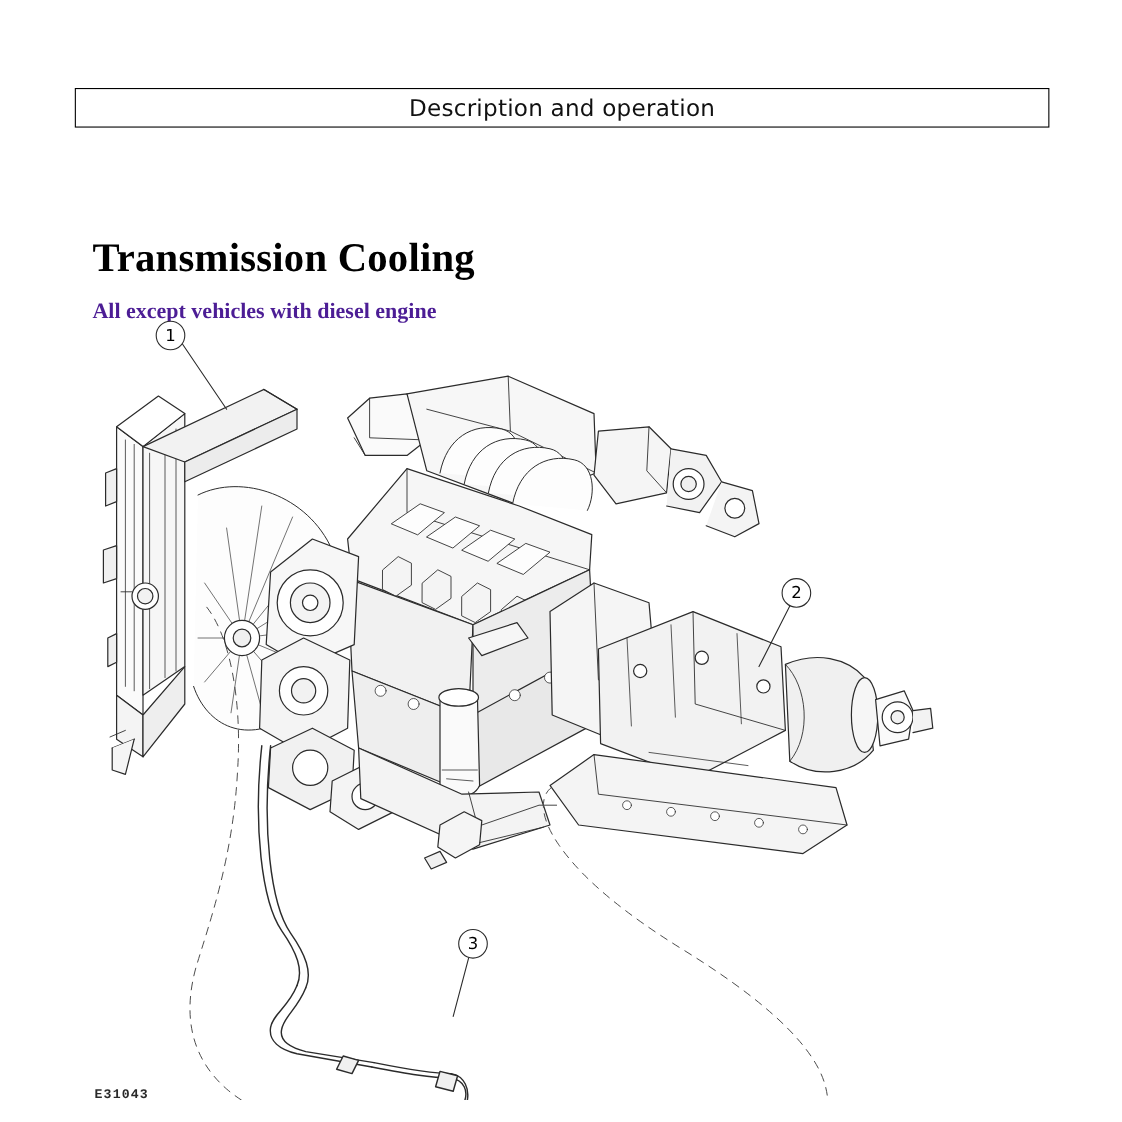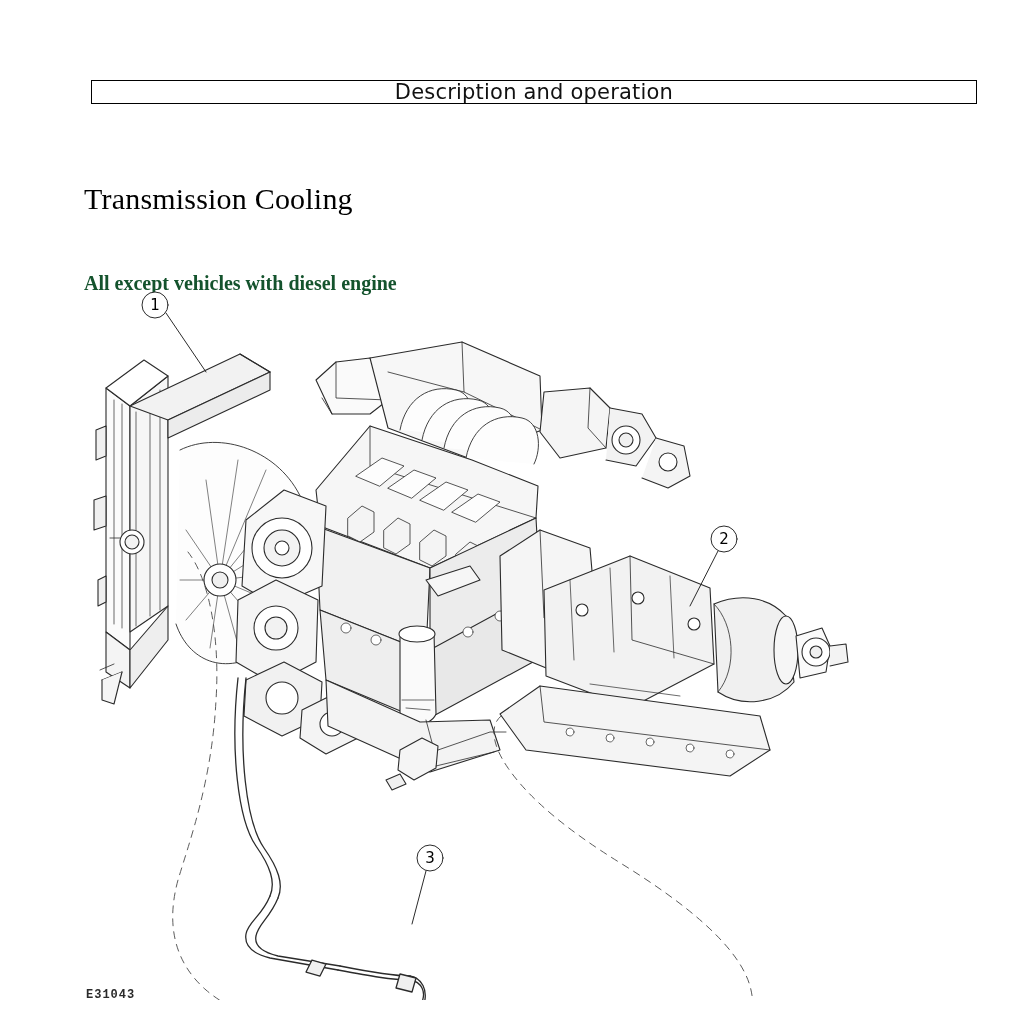--- a/index.html
+++ b/index.html
@@ -20,53 +20,52 @@
     left: 0; top: 0;
     width: 1020px;
     height: 1020px;
   }
   
   .header-bar {
     position: absolute;
     left: 68px;
     top: 80px;
     width: 886px;
-    height: 24px;
+    height: 36px;
     border: 1px solid #000;
     box-sizing: border-box;
     display: flex;
     align-items: center;
     justify-content: center;
-    margin-left: 23px;
   }
   .header-title {
     font-family: "DejaVu Sans", sans-serif;
     font-size: 21px;
     letter-spacing: 0.2px;
     color: #111;
   }
   
   .doc-title {
     position: absolute;
     left: 84px;
-    top: 162px;
+    top: 188px;
     font-family: "Liberation Serif", serif;
-    font-weight: normal;
-    font-size: 30px;
+    font-weight: bold;
+    font-size: 37px;
     letter-spacing: 0.2px;
     color: #000;
   }
   .doc-subtitle {
     position: absolute;
     left: 84px;
     top: 255px;
     font-family: "Liberation Serif", serif;
     font-weight: bold;
     font-size: 20px;
-    color: #14532d;
+    color: #4c1d95;
   }
   
   .figure {
     position: absolute;
     left: 70px;
     top: 280px;
     width: 880px;
     height: 720px;
   }
   .figure svg {

